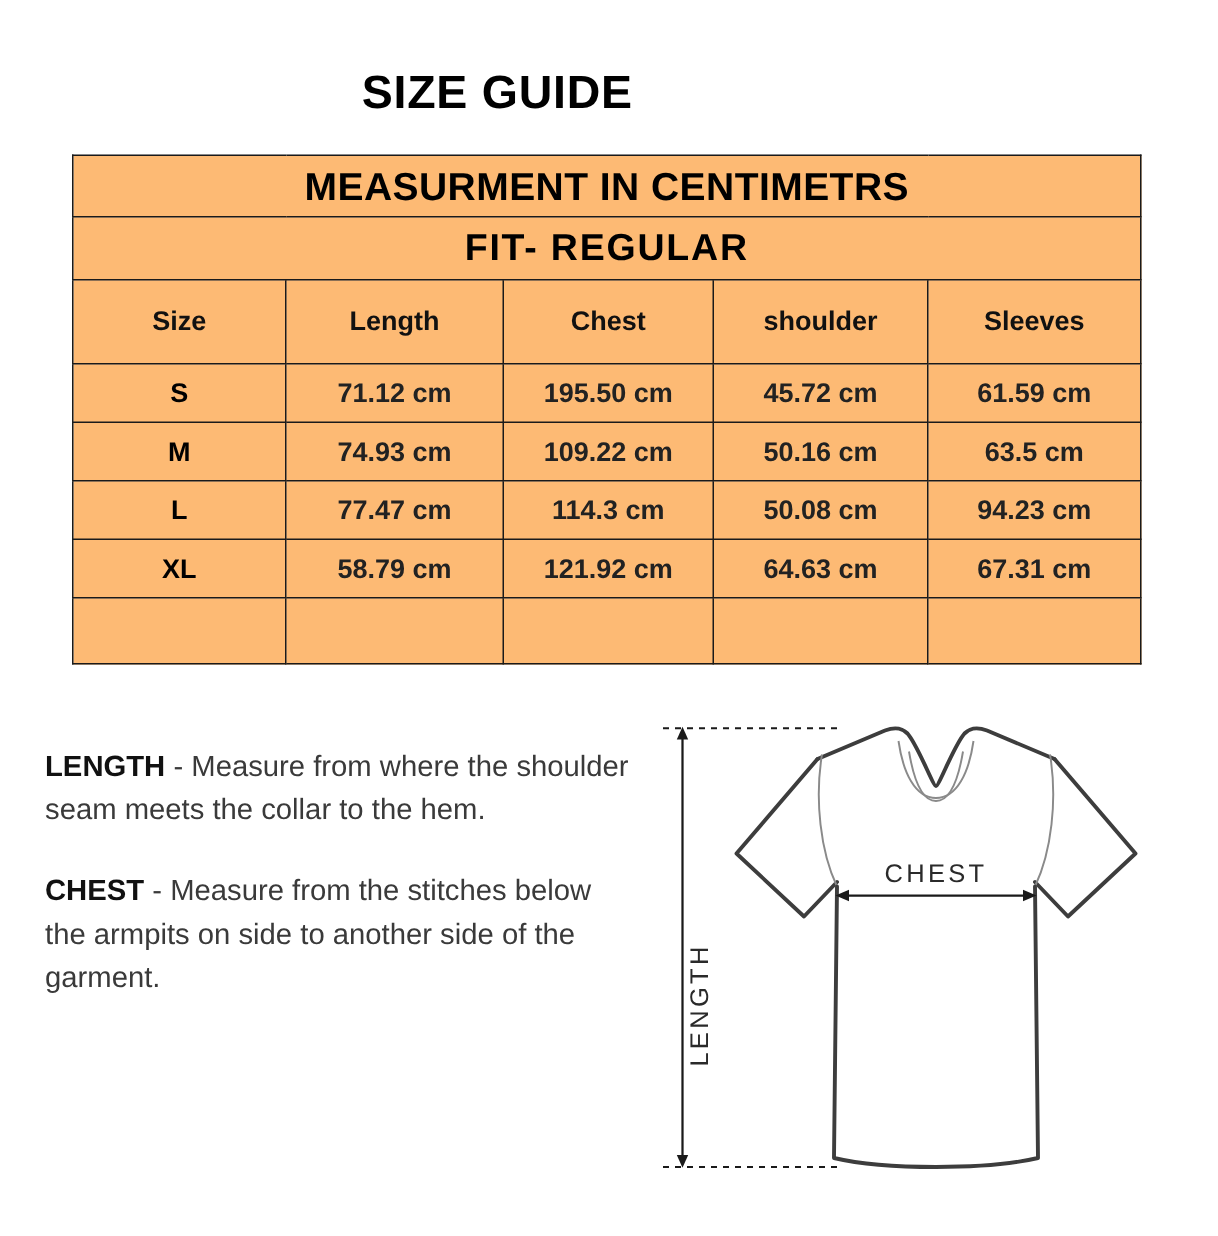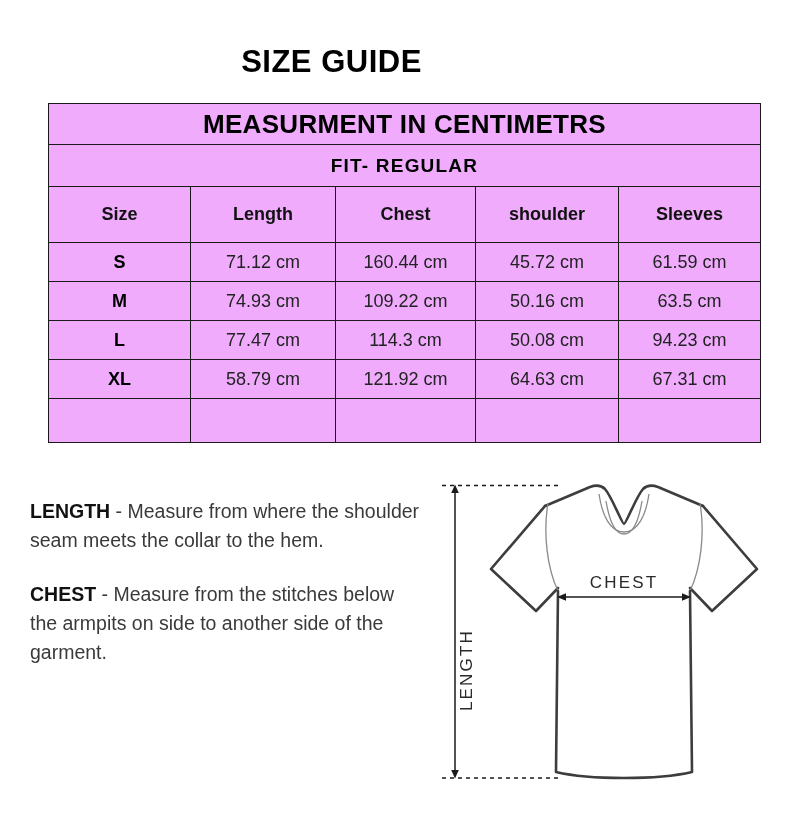--- a/index.html
+++ b/index.html
@@ -32,50 +32,50 @@
     position: absolute;
     left: 48px;
     top: 103px;
     width: 712px;
     border-collapse: collapse;
     background: #efefef;
     table-layout: fixed;
   }
   .size-table td, .size-table th {
     border: 1.6px solid #1a1a1a;
-    background: #f0abfc;
+    background: #fdba74;
     text-align: center;
     padding: 0;
   }
 
   .band-row td {
     height: 41px;
     font-size: 26px;
     font-weight: bold;
     letter-spacing: 0.3px;
     color: #000000;
   }
   .band-row.fit td {
     height: 42px;
-    font-size: 19px;
+    font-size: 25px;
     letter-spacing: 1.2px;
     text-align: center;
   }
 
   .colhead-row th {
     height: 56px;
     font-size: 18px;
     font-weight: bold;
     color: #111111;
   }
 
   .data-row td {
     height: 39px;
     font-size: 18px;
-    font-weight: normal;
+    font-weight: bold;
     color: #222222;
   }
   .data-row td.size-cell {
     font-weight: bold;
     color: #000000;
   }
   .empty-row td { height: 44px; }
 
   
   col.c-size     { width: 142px; }
@@ -144,21 +144,21 @@
       <th>Size</th>
       <th>Length</th>
       <th>Chest</th>
       <th>shoulder</th>
       <th>Sleeves</th>
     </tr>
 
     <tr class="data-row">
       <td class="size-cell">S</td>
       <td>71.12 cm</td>
-      <td>160.44 cm</td>
+      <td>195.50 cm</td>
       <td>45.72 cm</td>
       <td>61.59 cm</td>
     </tr>
     <tr class="data-row">
       <td class="size-cell">M</td>
       <td>74.93 cm</td>
       <td>109.22 cm</td>
       <td>50.16 cm</td>
       <td>63.5 cm</td>
     </tr>

